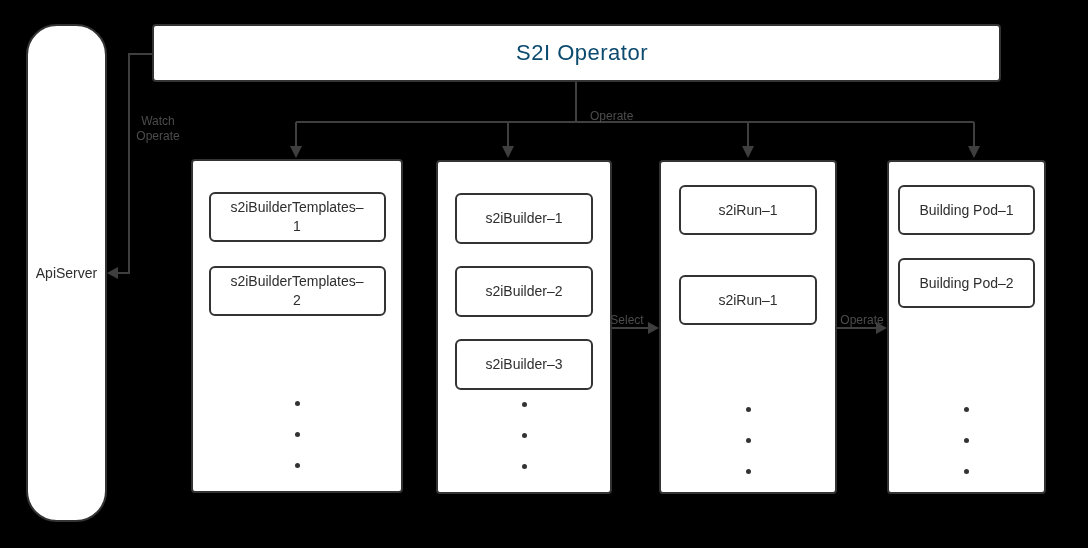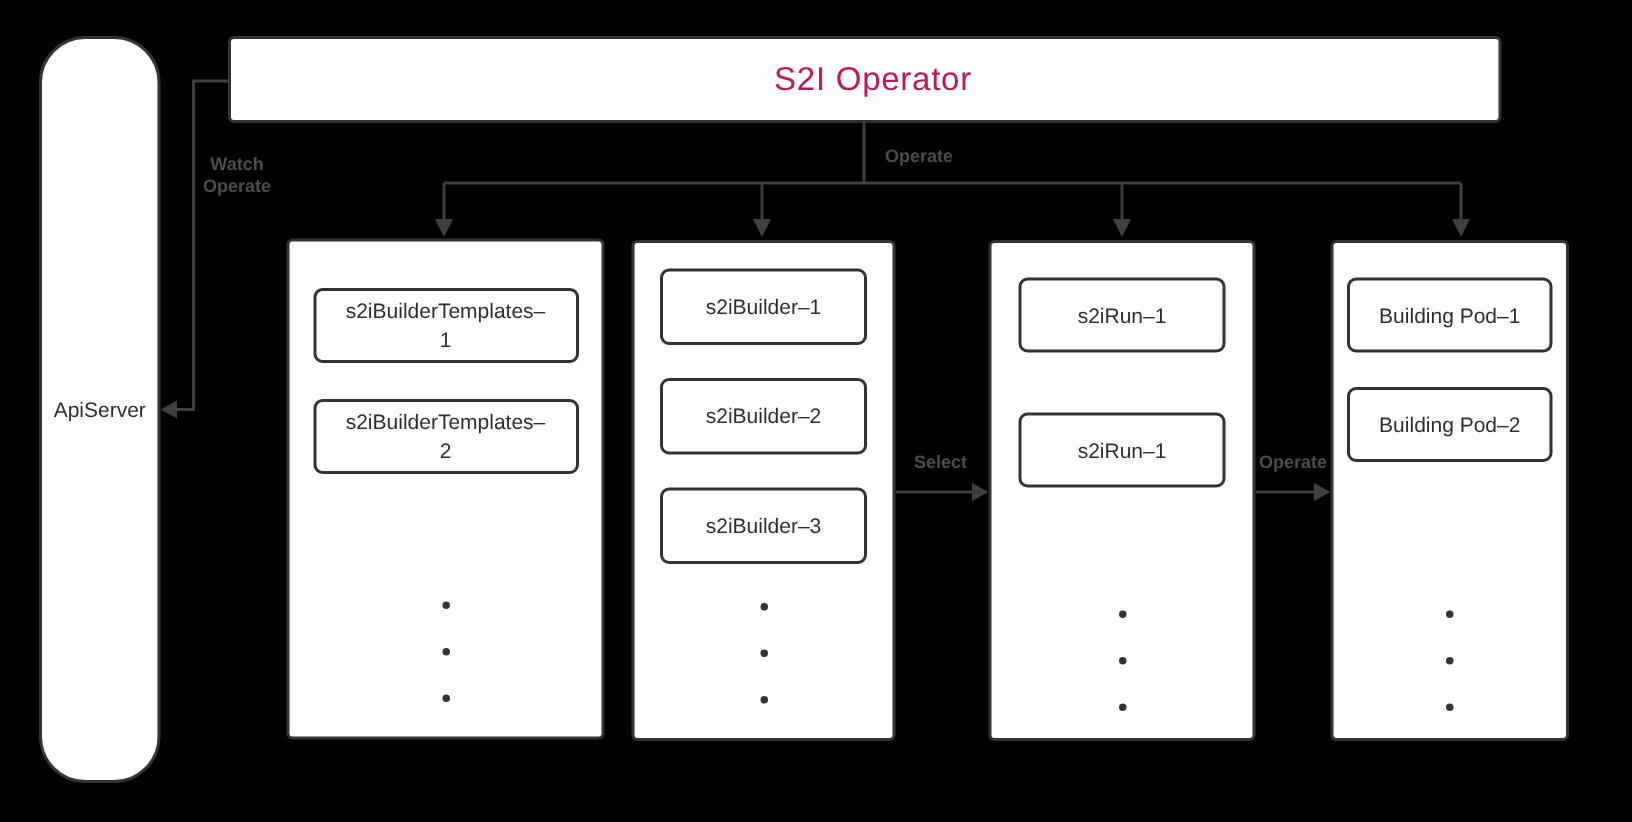--- a/index.html
+++ b/index.html
@@ -33,36 +33,36 @@
   .apiserver {
     left: 26px; top: 24px;
     width: 81px; height: 498px;
     font-size: 14px; color: #2e2e2e; border-radius: 31px;
   }
   .operator {
     left: 152px; top: 24px;
     width: 849px; height: 58px;
     font-size: 22px; font-weight: 500;
     letter-spacing: 0.5px;
-    color: #be185d;
+    color: #0c4a6e;
     padding-left: 11px;
   }
   .group {
     position: absolute;
     box-sizing: border-box;
     background: #ffffff;
     border: 2px solid #333333;
     border-radius: 4px;
     z-index: 2;
     display: flex;
     flex-direction: column;
     align-items: center;
   }
   .group-1 { left: 191px; top: 159px; width: 212px; height: 334px; padding-top: 31px; }
-  .group-2 { left: 421px; top: 160px; width: 176px; height: 334px; padding-top: 17px; }
+  .group-2 { left: 436px; top: 160px; width: 176px; height: 334px; padding-top: 31px; }
   .group-3 { left: 659px; top: 160px; width: 178px; height: 334px; padding-top: 23px; }
   .group-4 { left: 887px; top: 160px; width: 159px; height: 334px; padding-top: 23px; }
   .item {
     box-sizing: border-box;
     background: #ffffff;
     border: 2px solid #333333;
     border-radius: 6px;
     display: flex;
     align-items: center;
     justify-content: center;
@@ -89,24 +89,25 @@
   .group-3 .dots, .group-4 .dots { top: 245px; }
   .dot {
     width: 5px; height: 5px;
     border-radius: 50%;
     background: #333333;
   }
   .edge-label {
     position: absolute;
     z-index: 3;
     font-size: 12px;
-    font-weight: 700;
+    font-weight: 400;
     color: #4c4c4c;
     text-align: center;
     line-height: 15px;
+    margin-top: 12px;
   }
   .label-watch   { left: 130px; top: 102px; width: 56px; }
   .label-operate { left: 590px; top: 97px;  width: 60px; text-align: left; }
   .label-select  { left: 600px; top: 301px; width: 54px; }
   .label-create  { left: 835px; top: 301px; width: 54px; }
 </style>
 </head>
 <body>
 
 <div class="canvas">

